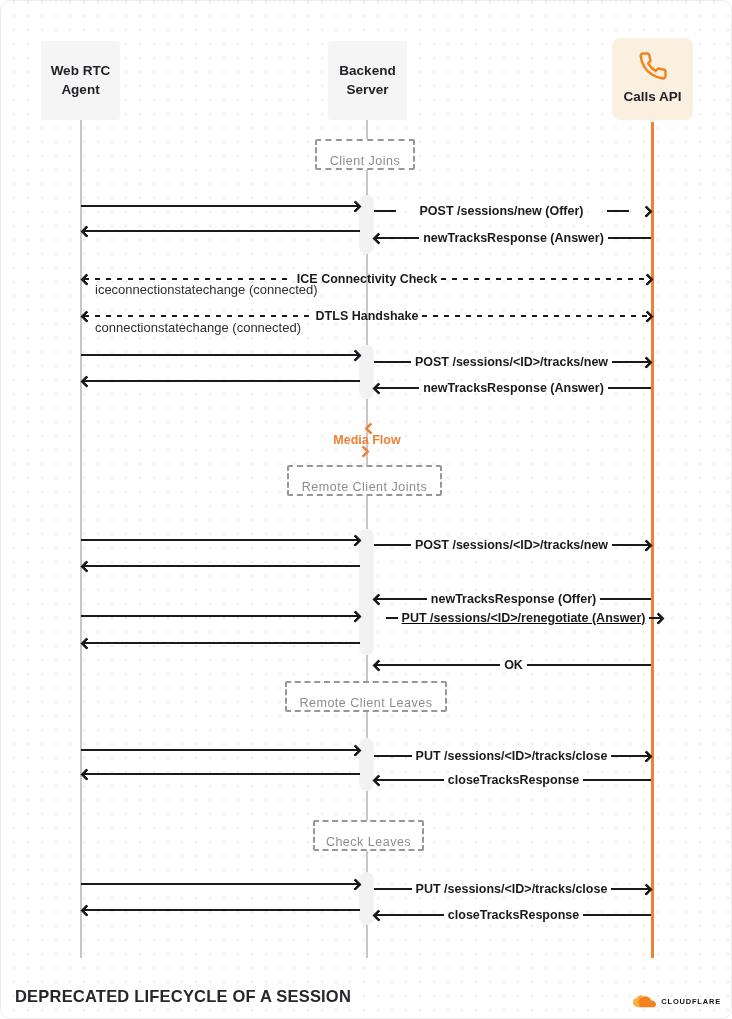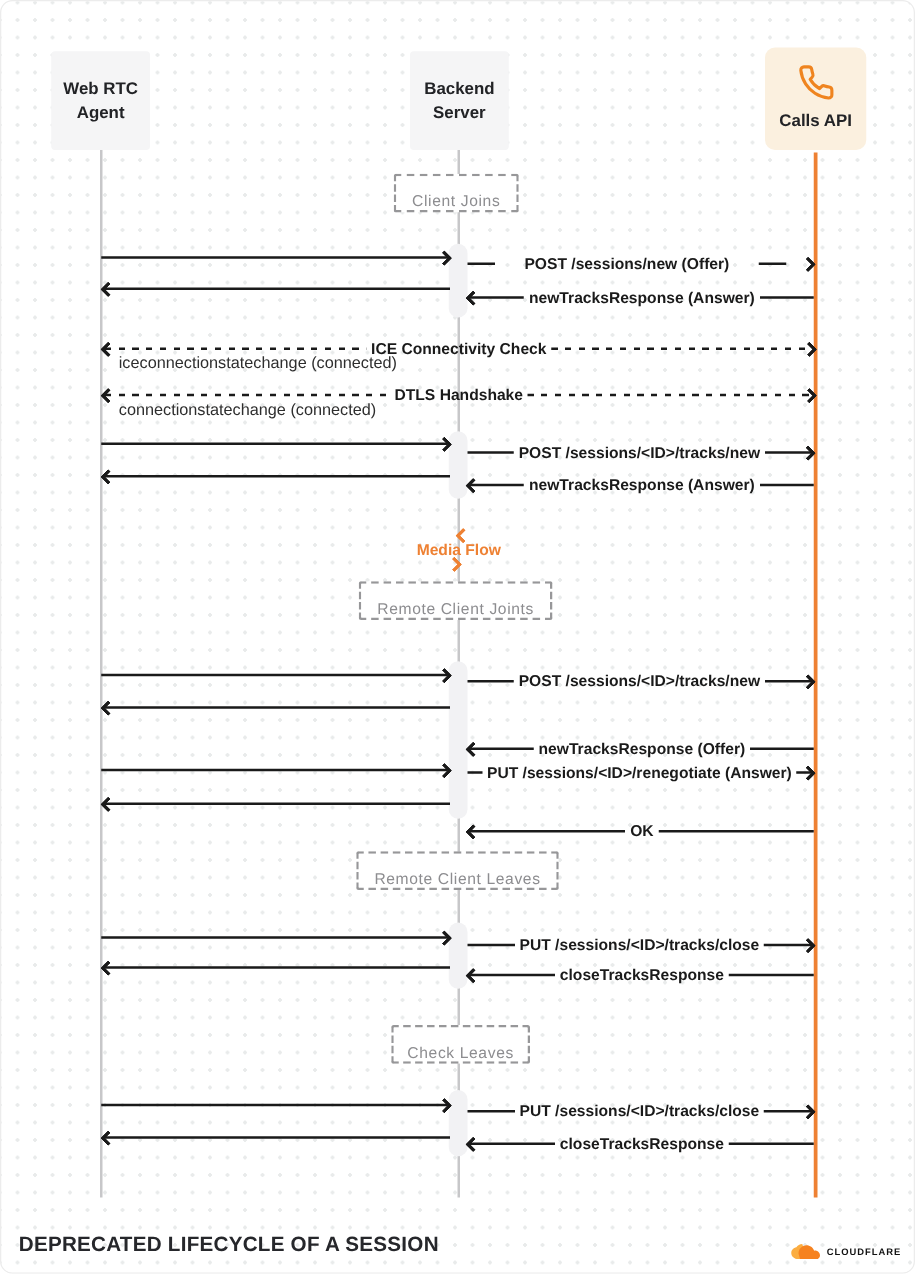--- a/index.html
+++ b/index.html
@@ -185,21 +185,21 @@
     <div class="ch l"></div>
       <div class="ln"></div>
     <span class="lbl">newTracksResponse (Offer)</span>
     <div class="ln"></div>
   </div>
 
   <div class="msg" style="left:80px; top:607px; width:279px;">
     <div class="ln"></div>
       <div class="ch r"></div>
   </div>
-  <div class="msg" style="left:373px; top:609px; width:277px;">
+  <div class="msg" style="left:385px; top:609px; width:277px;text-decoration:underline;">
     <div class="ln"></div>
     <span class="lbl">PUT /sessions/&lt;ID&gt;/renegotiate (Answer)</span>
     <div class="ln"></div>
       <div class="ch r"></div>
   </div>
   <div class="msg" style="left:81px; top:634px; width:278px;">
     <div class="ch l"></div>
       <div class="ln"></div>
   </div>
   <div class="msg" style="left:373px; top:635px; width:277px;margin-top:21px;">

